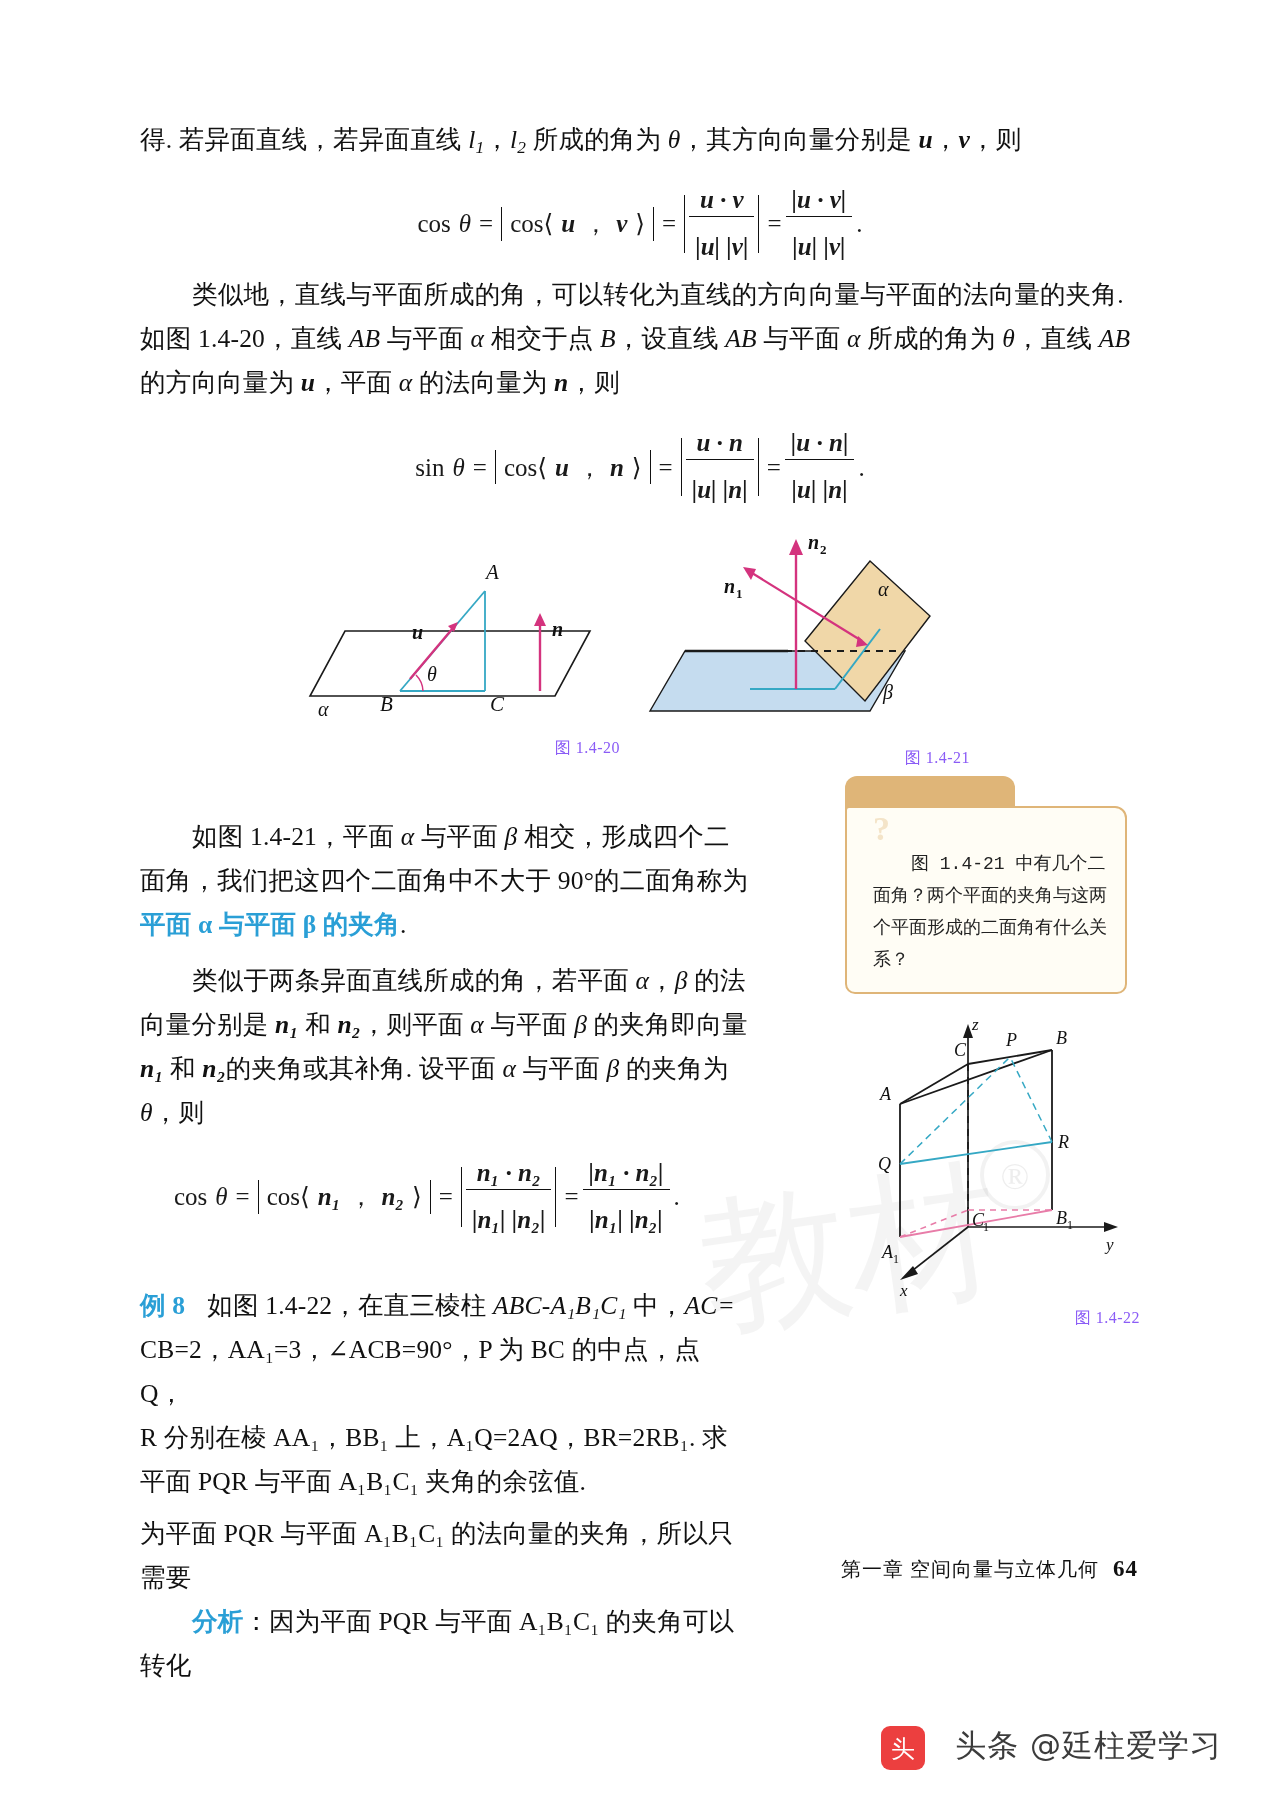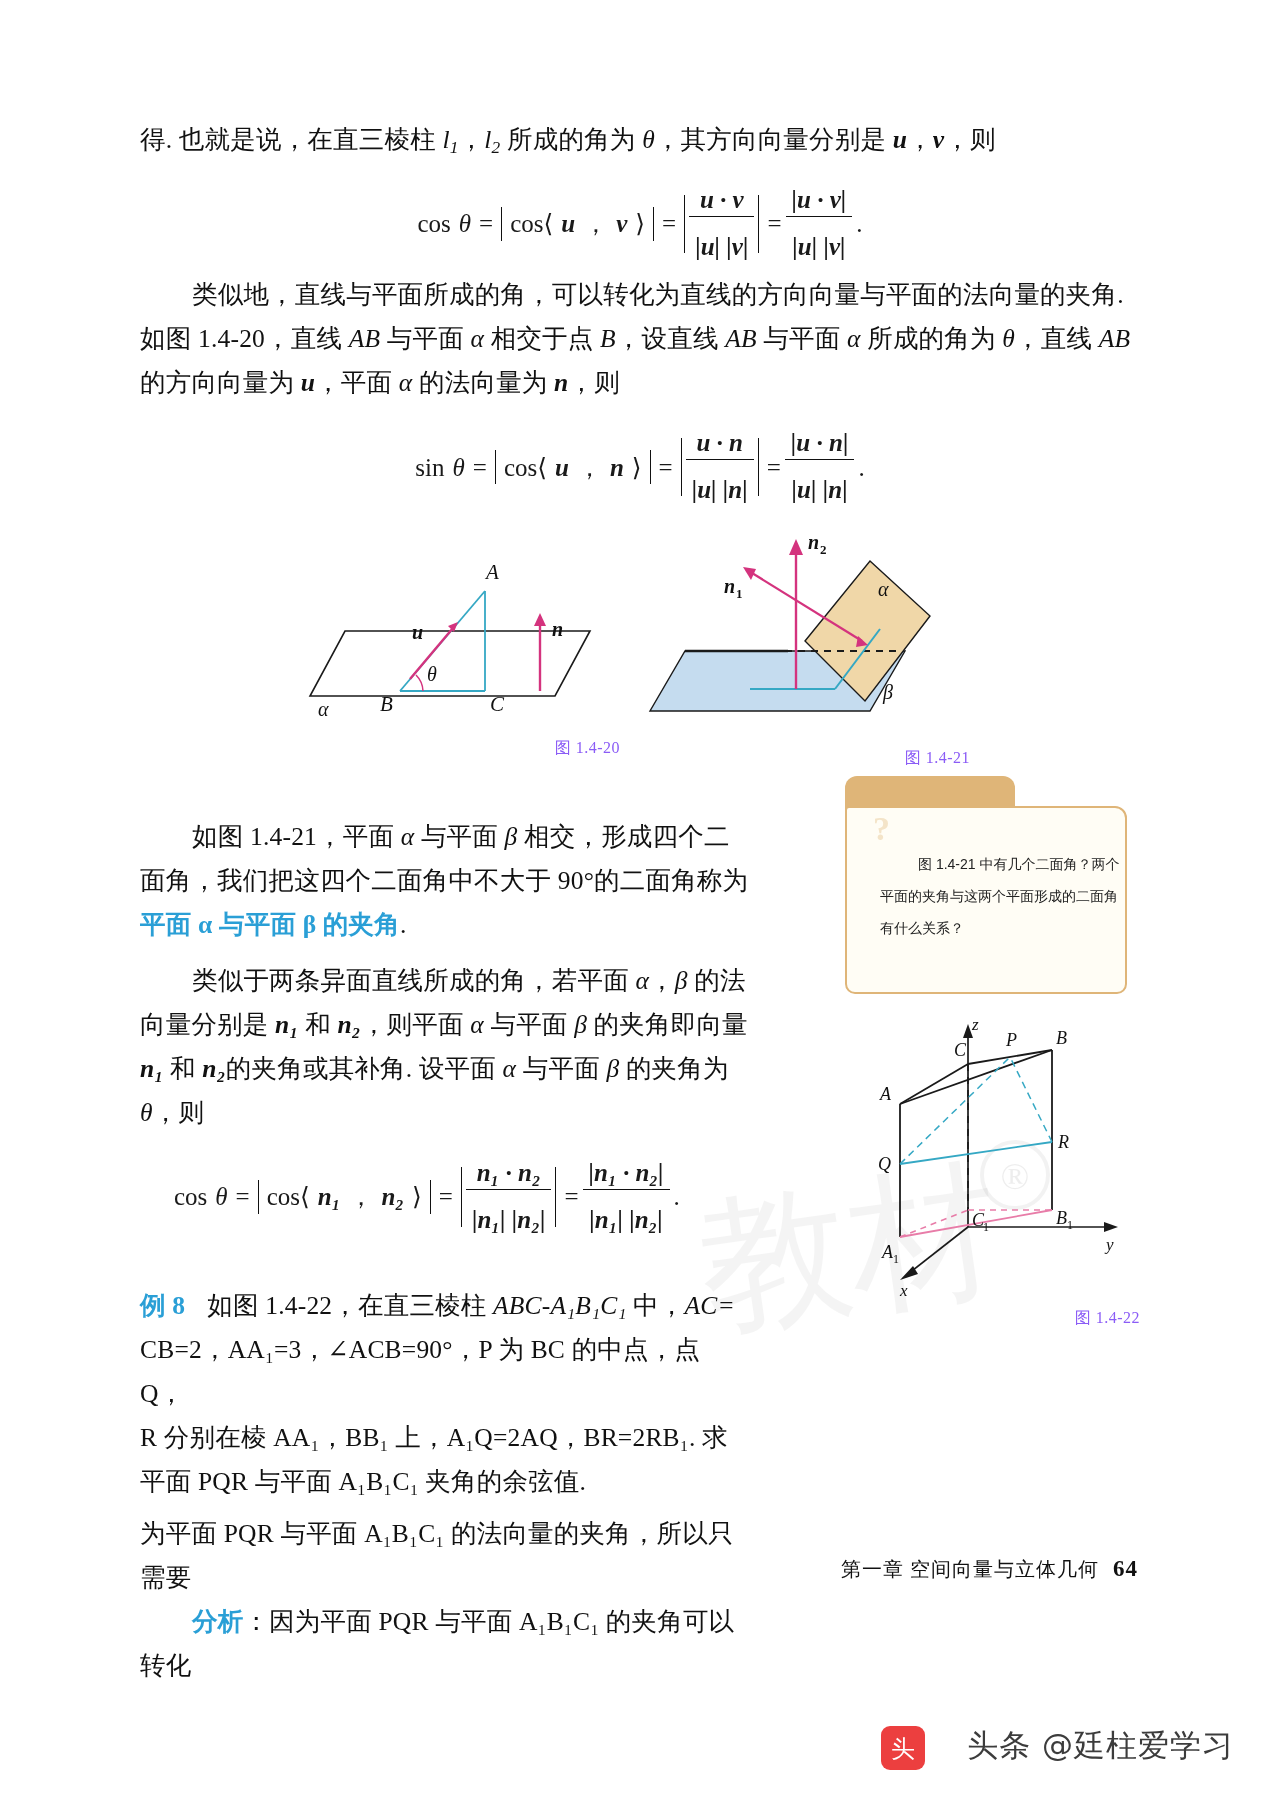--- a/index.html
+++ b/index.html
@@ -76,48 +76,48 @@
   }
   .note-q {
     position: absolute;
     left: 26px; top: 2px;
     font-size: 34px; font-weight: bold;
     color: #f4e4c8;
     font-family: "Liberation Serif", serif;
   }
   .note-text {
     position: absolute;
-    left: 33px; top: 40px;
+    left: 26px; top: 40px;
     width: 246px;
-    font-size: 14px;
+    font-size: 18px;
     line-height: 32px;
     color: #222;
     text-indent: 38px;
-    font-family: Liberation Sans, sans-serif;
+    font-family: Liberation Mono, monospace;
   }
 
   
   .footer {
     position: absolute;
     right: 140px; bottom: 212px;
     font-size: 20px;
     color: #111;
     letter-spacing: 1px;
   }
   .footer .pageno { font-weight: bold; margin-left: 14px; font-size: 23px; }
 
   .watermark-bar {
     position: absolute;
     left: 0; bottom: 0;
     width: 1278px; height: 110px;
     background: #fff;
   }
   .wm-text {
     position: absolute;
-    right: 44px; bottom: 28px;
+    right: 56px; bottom: 28px;
     font-size: 31px;
     color: #3c3c3c;
     font-family: "DejaVu Sans", "Liberation Sans", sans-serif;
     letter-spacing: 1px;
   }
   .wm-logo {
     position: absolute;
     right: 352px; bottom: 24px;
     width: 46px; height: 46px;
   }
@@ -152,21 +152,21 @@
 <body>
 
 <div class="page">
 
   <div class="page-wm">教材</div>
   <div class="page-wm2">®</div>
 
   <div id="col-left">
 
     <div class="body-text" style="padding-top:118px;">
-      <span>得. 也就是说，在直三棱柱 </span><span class="mi">l</span><span class="sub">1</span><span>，</span><span class="mi">l</span><span class="sub">2</span><span> 所成的角为 </span><span class="mi">θ</span><span>，其方向向量分别是 </span><span class="mb">u</span>，<span class="mb">v</span><span>，则</span>
+      <span>得. 若异面直线，若异面直线 </span><span class="mi">l</span><span class="sub">1</span><span>，</span><span class="mi">l</span><span class="sub">2</span><span> 所成的角为 </span><span class="mi">θ</span><span>，其方向向量分别是 </span><span class="mb">u</span>，<span class="mb">v</span><span>，则</span>
     </div>
 
     <div class="formula">
       <span class="op">cos</span><span class="op mi">θ</span><span class="op">=</span><span class="big-bar" style="height:34px"></span><span class="op">cos⟨</span><span class="op mb">u</span><span class="op">，</span><span class="op mb">v</span><span class="op">⟩</span><span class="big-bar" style="height:34px"></span><span class="op">=</span><span class="big-bar" style="height:58px"></span><span class="frac"><span class="num mb">u · v</span><span class="den mb">|u| |v|</span></span><span class="big-bar" style="height:58px"></span><span class="op">=</span><span class="frac"><span class="num mb">|u · v|</span><span class="den mb">|u| |v|</span></span><span class="op">.</span>
     </div>
 
     <div class="body-text indent" style="margin-top:12px;">
       <span>类似地，直线与平面所成的角，可以转化为直线的方向向量与平面的法向量的夹角.</span>
     </div>
     <div class="body-text">

